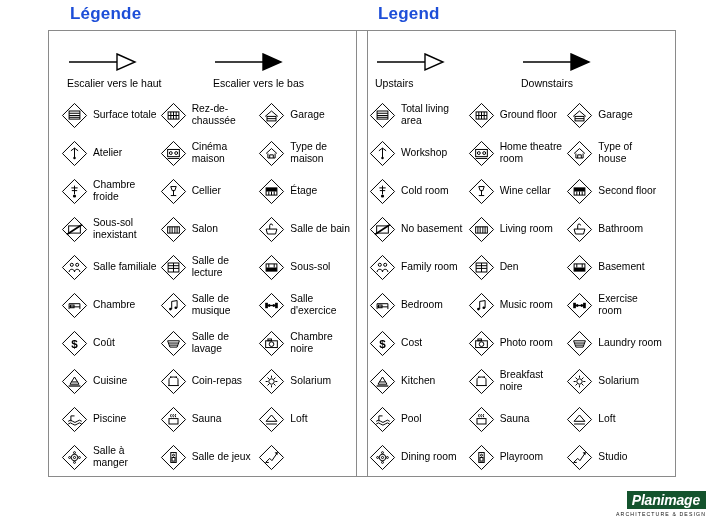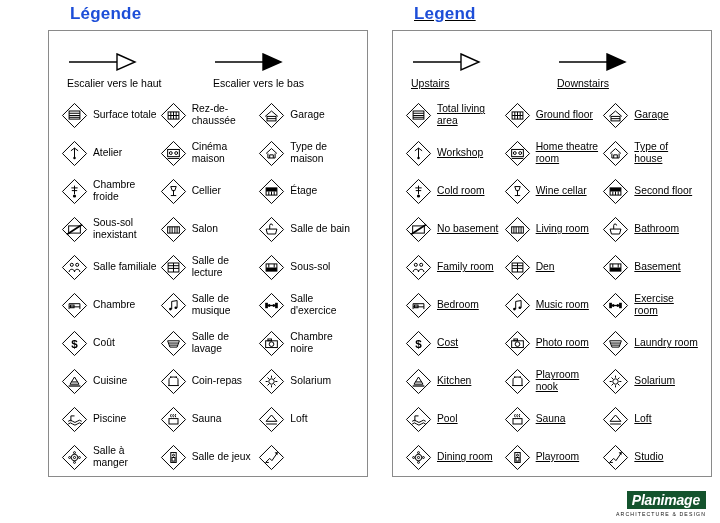--- a/index.html
+++ b/index.html
@@ -14,21 +14,21 @@
     font-family: "Liberation Sans", sans-serif;
     color: #000000;
     overflow: hidden;
   }
   .panel {
     position: absolute;
     top: 0;
     width: 320px;
   }
   .panel.left  { left: 48px; }
-  .panel.right { left: 392px; text-decoration: underline; }
+  .panel.right { left: 356px; }
 
   .panel-title {
     font-size: 17px;
     font-weight: bold;
     letter-spacing: 0.2px;
     margin: 4px 0 6px 22px;
     color: #1d4ed8;
   }
 
   .box {
@@ -766,21 +766,21 @@
         <div class="cell">
           <span class="icon">
             <svg width="27" height="27" viewBox="0 0 30 30">
     <polygon points="15,1.6 28.4,15 15,28.4 1.6,15" fill="#fff" stroke="#000" stroke-width="1.1"></polygon>
     <path d="M10 19 L10 13 A5 3 0 0 1 20 13 L20 19" stroke="#000" fill="none" stroke-width="1.1"></path>
               <line x1="9" y1="19.5" x2="21" y2="19.5" stroke="#000" fill="none" stroke-width="1.1"></line>
               <line x1="12" y1="11" x2="12" y2="9" stroke="#000" fill="none" stroke-width="1.1"></line>
               <line x1="18" y1="11" x2="18" y2="9" stroke="#000" fill="none" stroke-width="1.1"></line>
   </svg>
           </span>
-          <span class="cell-label">Playroom nook</span>
+          <span class="cell-label">Breakfast noire</span>
         </div>
         <div class="cell">
           <span class="icon">
             <svg width="27" height="27" viewBox="0 0 30 30">
     <polygon points="15,1.6 28.4,15 15,28.4 1.6,15" fill="#fff" stroke="#000" stroke-width="1.1"></polygon>
     <circle cx="15" cy="15" r="3" stroke="#000" fill="none" stroke-width="1.1"></circle>
               <g stroke="#000" stroke-width="1.1">
                 <line x1="15" y1="8.5" x2="15" y2="10.8"></line>
                 <line x1="15" y1="19.2" x2="15" y2="21.5"></line>
                 <line x1="8.5" y1="15" x2="10.8" y2="15"></line>

